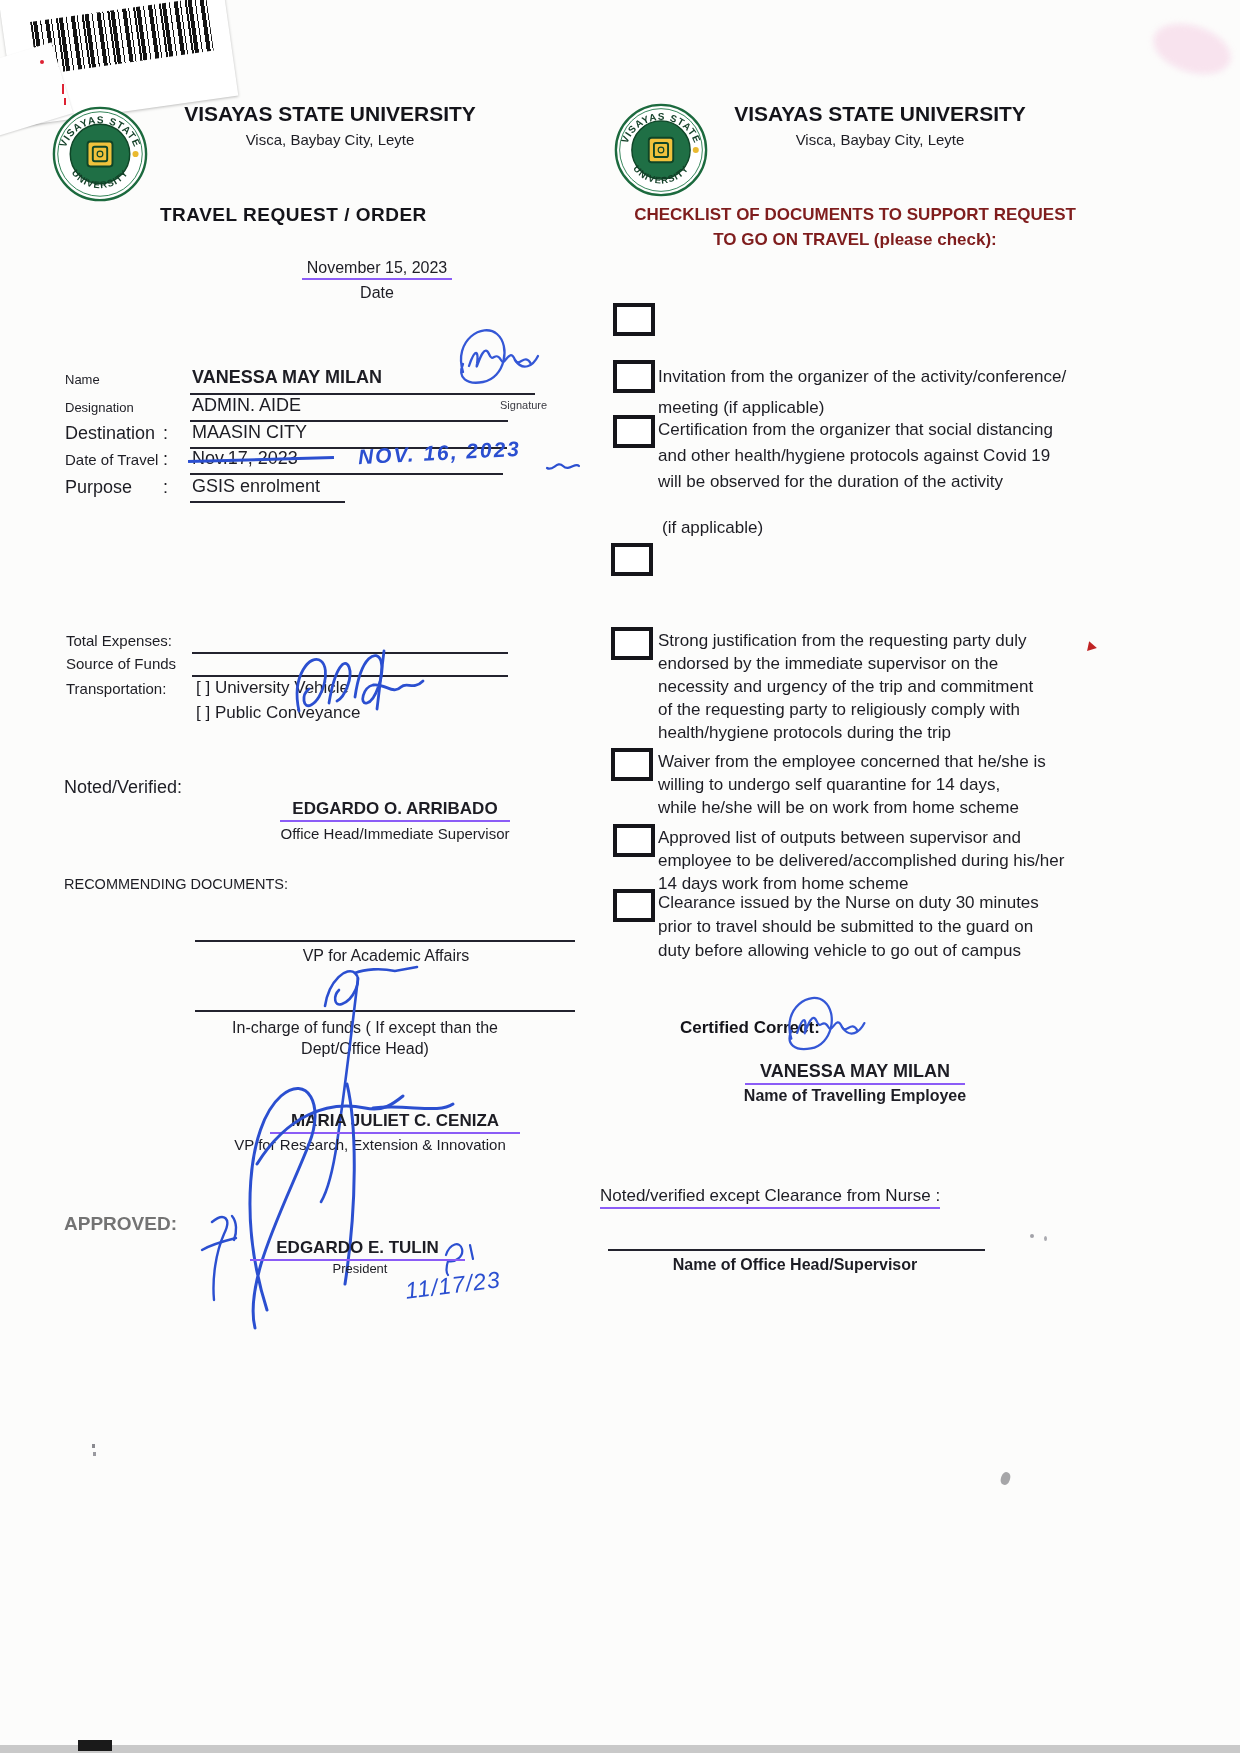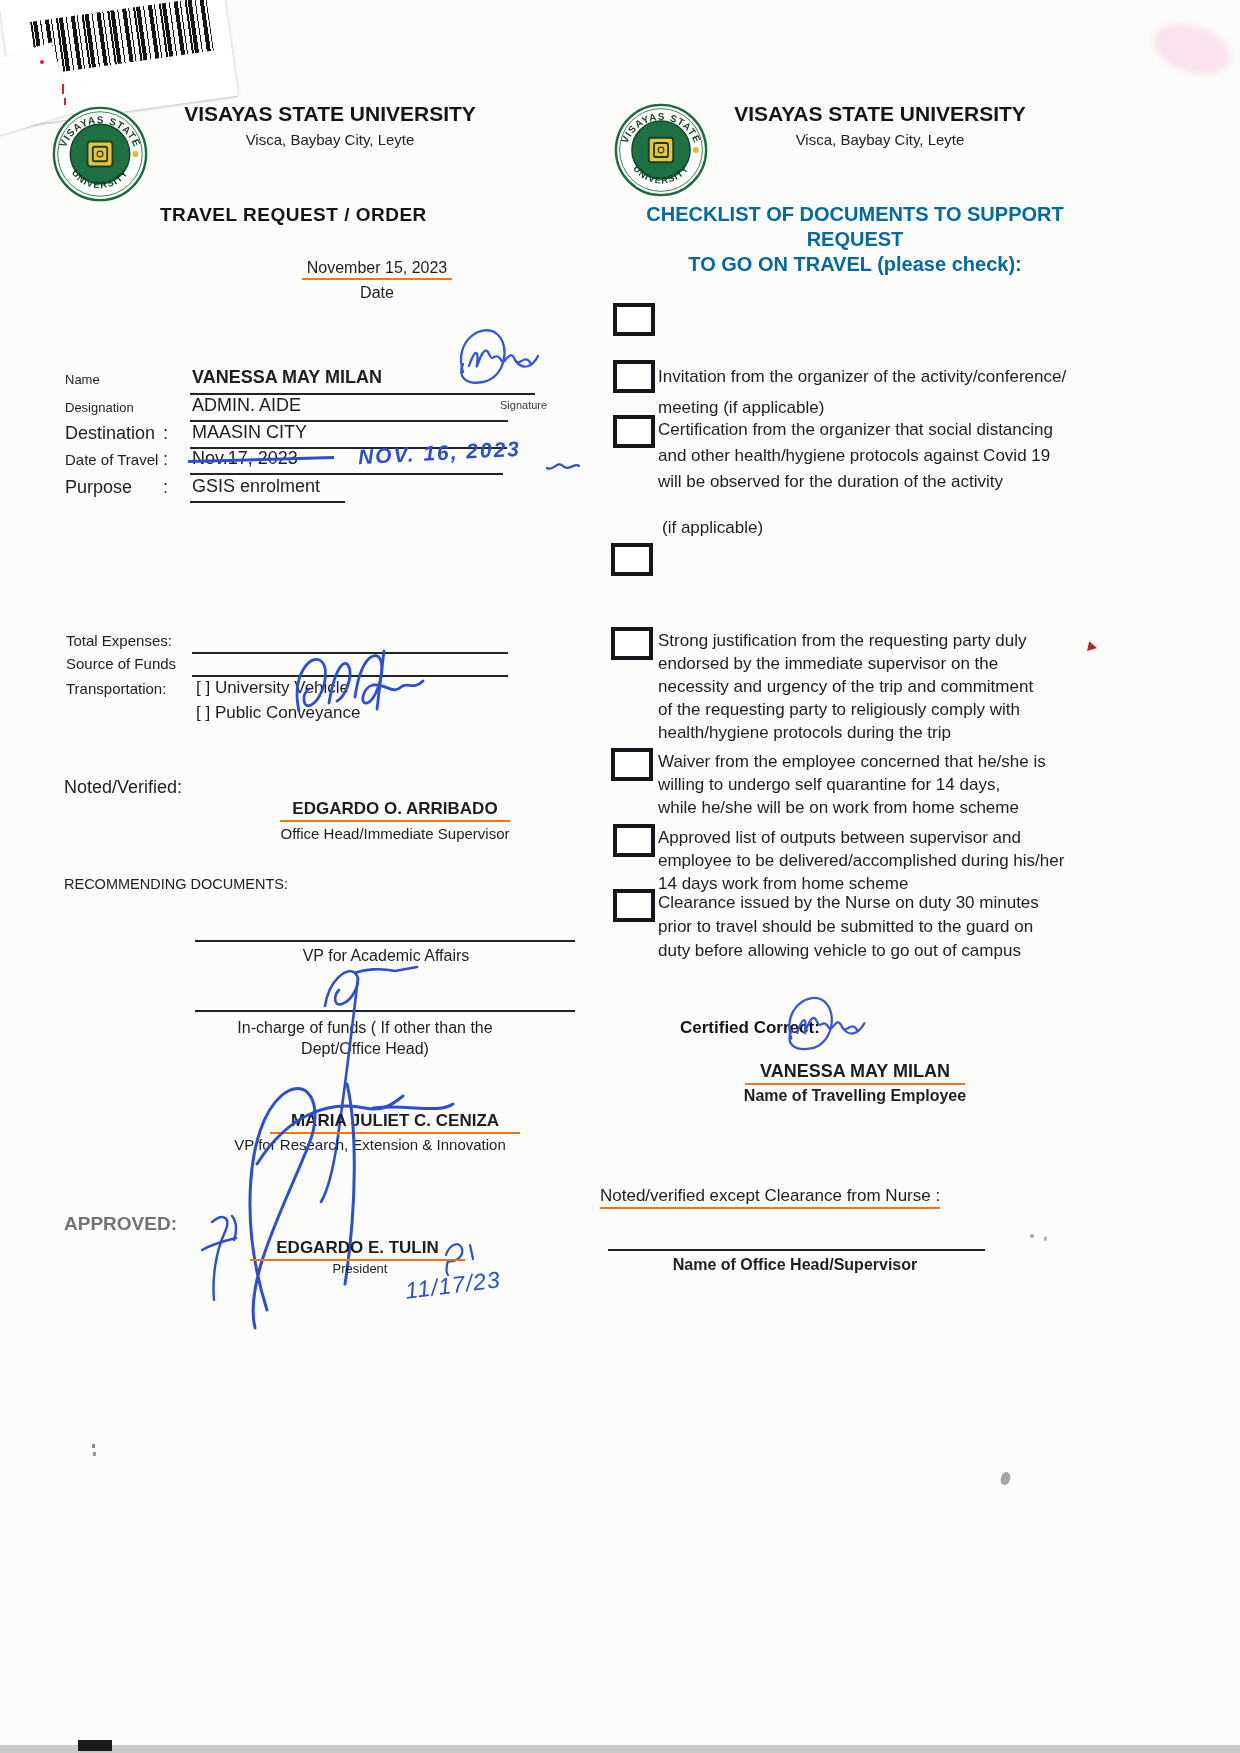--- a/index.html
+++ b/index.html
@@ -2,21 +2,21 @@
 <html><head>
 <meta charset="utf-8">
 <style>
   html,body{margin:0;padding:0;background:#e9e9e9}
   .page{position:relative;width:1240px;height:1753px;margin:0 auto;background:#fcfcfb;overflow:hidden;
         font-family:"Liberation Sans",sans-serif;color:#1d1d24}
   .t{position:absolute;white-space:nowrap}
   .pre{white-space:pre-line}
   .b{font-weight:bold}
   .ctr{text-align:center}
-  .u{border-bottom:2px solid #f97316;padding-bottom:1px}
+  .u{border-bottom:2px solid #8b5cf6;padding-bottom:1px}
   .hline{position:absolute;height:2px;background:#23232e}
   .blue{color:#2b4fd0}
   .chk-box{position:absolute;width:34px;height:25px;border:4px solid #15151a;background:#fff}
   .chk-text{position:absolute;width:448px;font-size:17px;white-space:pre-line;color:#1d1d24}
   .barcode{position:absolute;background:repeating-linear-gradient(90deg,
       #141414 0 2px,#fff 2px 3px,#141414 3px 7px,#fff 7px 10px,#141414 10px 11px,
       #fff 11px 15px,#141414 15px 19px,#fff 19px 21px,#141414 21px 22px,#fff 22px 26px)}
   svg text{font-family:"Liberation Sans",sans-serif}
 </style>
 </head>
@@ -119,21 +119,21 @@
   </svg>
   <div class="t b ctr u" style="left:280px;top:799px;width:230px;font-size:17px">EDGARDO O. ARRIBADO</div>
   <div class="t ctr" style="left:255px;top:825px;width:280px;font-size:15px">Office Head/Immediate Supervisor</div>
 
   <div class="t" style="left:64px;top:876px;font-size:14.5px">RECOMMENDING DOCUMENTS:</div>
 
   <div class="hline" style="left:195px;top:940px;width:380px"></div>
   <div class="t ctr" style="left:286px;top:947px;width:200px;font-size:16px">VP for Academic Affairs</div>
 
   <div class="hline" style="left:195px;top:1010px;width:380px"></div>
-  <div class="t ctr pre" style="left:195px;top:1017px;width:340px;font-size:16px;line-height:21px;white-space:pre-line">In-charge of funds ( If other than the
+  <div class="t ctr pre" style="left:195px;top:1017px;width:340px;font-size:16px;line-height:21px;white-space:pre-line">In-charge of funds ( If except than the
 Dept/Office Head)</div>
 
   <svg class="t" style="left:295px;top:958px" width="135" height="250" viewBox="0 0 135 250">
     <g fill="none" stroke="#2b4fd0" stroke-width="2.6" stroke-linecap="round">
       <path d="M30,48 C34,22 52,8 60,15 C68,22 58,42 47,46 C39,49 38,38 44,32"></path>
       <path d="M60,15 C70,11 86,10 100,13 L122,9"></path>
       <path d="M63,20 C58,62 50,130 42,185 C38,212 33,232 26,244"></path>
     </g>
   </svg>
   <div class="t b ctr u" style="left:270px;top:1111px;width:250px;font-size:17px">MARIA JULIET C. CENIZA</div>
@@ -181,21 +181,21 @@
       <text font-size="10.5" font-weight="bold" fill="#123f27" letter-spacing="1.1" text-anchor="middle">
         <textPath href="#bTop" startOffset="50%">VISAYAS STATE</textPath>
       </text>
       <text font-size="10" font-weight="bold" fill="#123f27" letter-spacing="1" text-anchor="middle">
         <textPath href="#bBot" startOffset="50%">UNIVERSITY</textPath>
       </text>
     </svg>
   </div>
   <div class="t b ctr" style="left:730px;top:102px;width:300px;font-size:21px;color:#14141a">VISAYAS STATE UNIVERSITY</div>
   <div class="t ctr" style="left:730px;top:131px;width:300px;font-size:15px">Visca, Baybay City, Leyte</div>
-  <div class="t b ctr pre" style="left:620px;top:202px;width:470px;font-size:20px;line-height:25px;color:#0369a1">CHECKLIST OF DOCUMENTS TO SUPPORT REQUEST
+  <div class="t b ctr pre" style="left:620px;top:202px;width:470px;font-size:17px;line-height:25px;color:#7f1d1d">CHECKLIST OF DOCUMENTS TO SUPPORT REQUEST
 TO GO ON TRAVEL (please check):</div>
 
   <div class="chk-box" style="left:613px;top:303px"></div>
 
   <div class="chk-box" style="left:613px;top:360px"></div>
   <div class="chk-text" style="left:658px;top:361px;line-height:31px">Invitation from the organizer of the activity/conference/
 meeting (if applicable)</div>
 
   <div class="chk-box" style="left:613px;top:415px"></div>
   <div class="chk-text" style="left:658px;top:417px;line-height:26px">Certification from the organizer that social distancing

